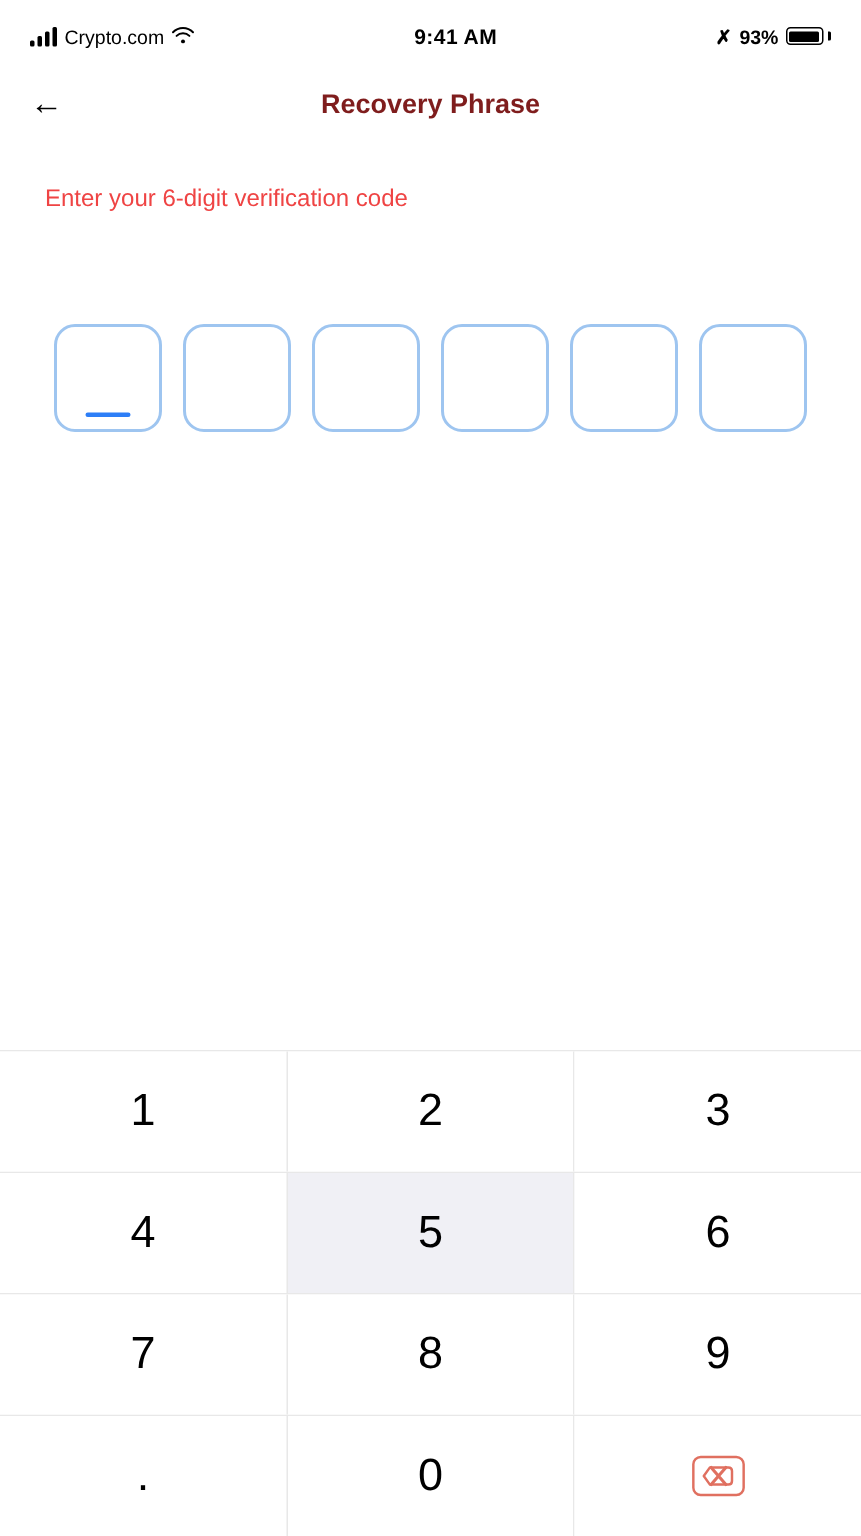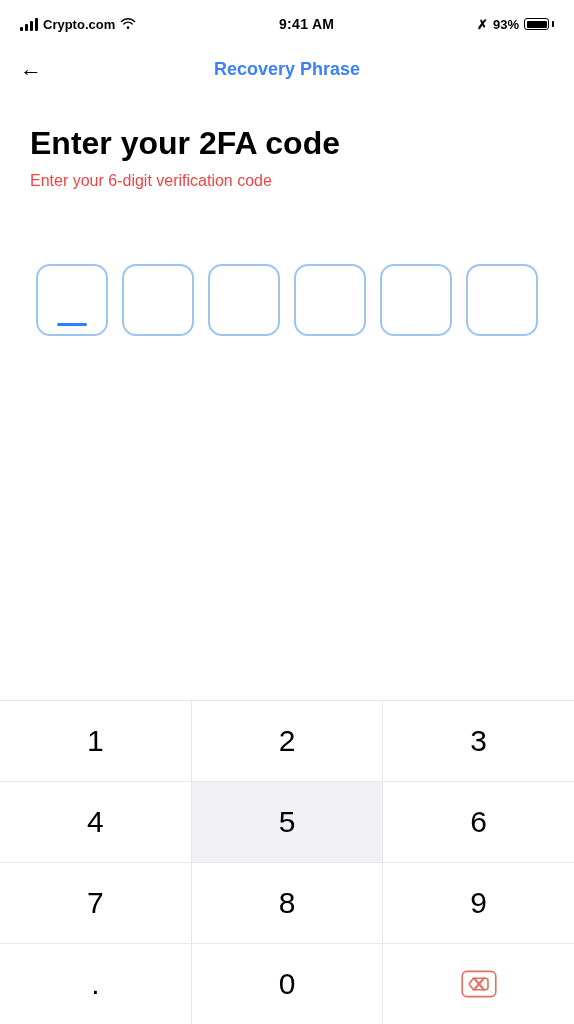--- a/index.html
+++ b/index.html
@@ -19,21 +19,21 @@
       display: flex;
       justify-content: space-between;
       align-items: center;
       padding: 12px 20px 8px;
       height: 44px;
     }
     .status-left {
       display: flex;
       gap: 5px;
       font-size: 13px;
-      font-weight: 700;
+      font-weight: 400;
     }
     .status-center {
       font-size: 14px;
       font-weight: 600;
       letter-spacing: 0.3px;
     }
     .status-right {
       display: flex;
       align-items: center;
       gap: 5px;
@@ -106,21 +106,21 @@
       background: none;
       border: none;
       padding: 0;
     }
     .nav-title {
       position: absolute;
       left: 50%;
       transform: translateX(-50%);
       font-size: 18px;
       font-weight: 700;
-      color: #3b82f6;
+      color: #7f1d1d;
       white-space: nowrap;
       text-align: right;
     }
 
     
     .content {
       padding: 30px 30px 0;
       flex: 1;
     }
 
@@ -260,21 +260,20 @@
 </div>
 
 <div class="nav-header">
   <button class="back-button">
     <span>←</span>
   </button>
   <span class="nav-title">Recovery Phrase</span>
 </div>
 
 <div class="content">
-  <h1 class="main-heading">Enter your 2FA code</h1>
   <p class="sub-heading">Enter your 6-digit verification code</p>
 
   <div class="code-boxes">
     <div class="code-box active"></div>
     <div class="code-box"></div>
     <div class="code-box"></div>
     <div class="code-box"></div>
     <div class="code-box"></div>
     <div class="code-box"></div>
   </div>

